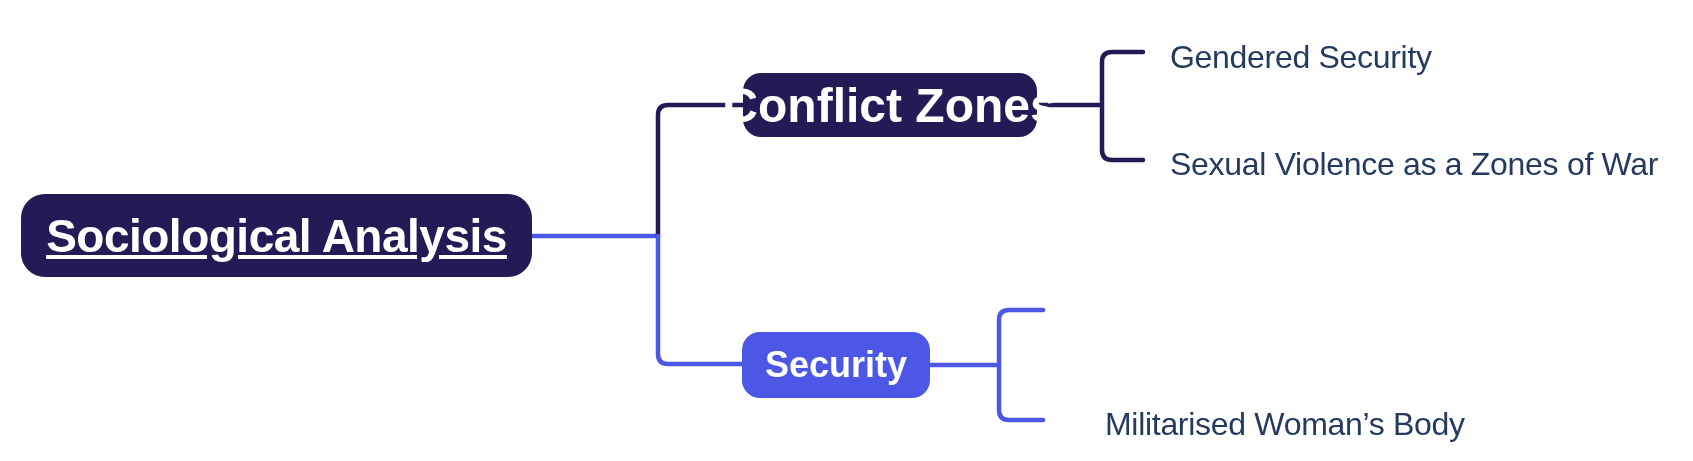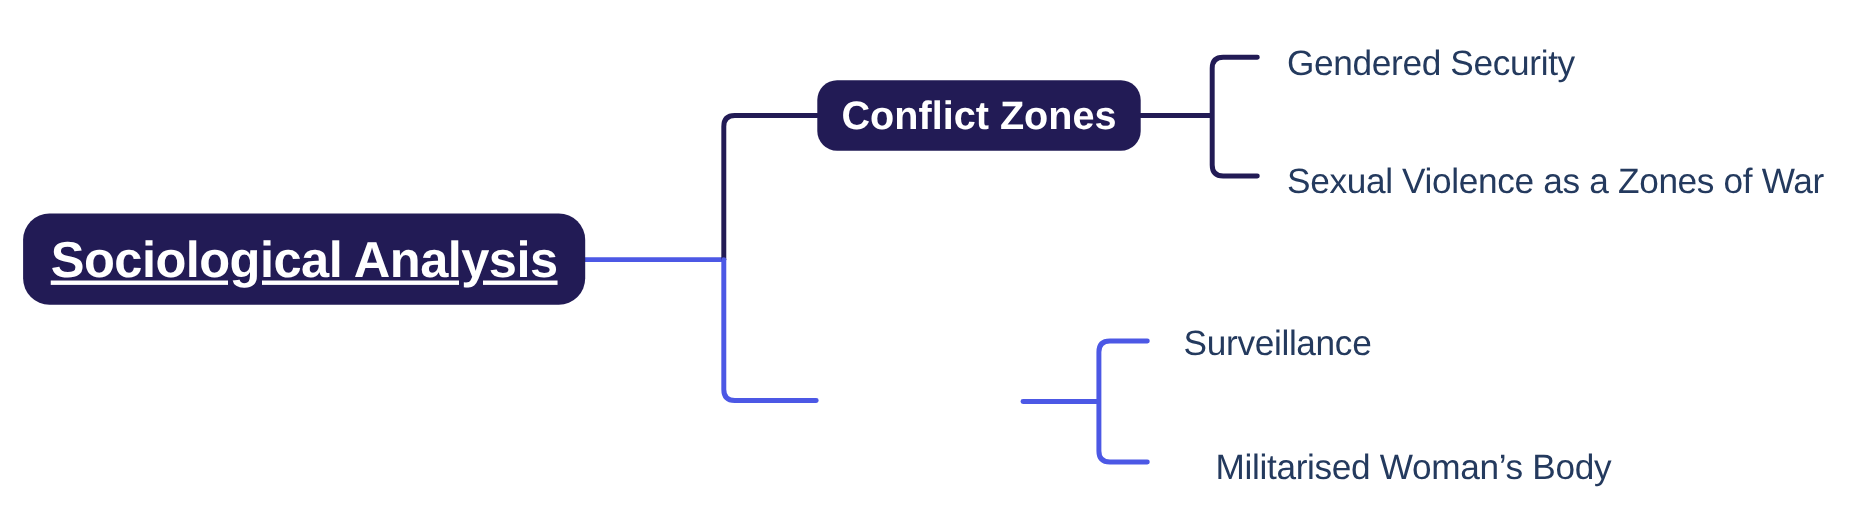--- a/index.html
+++ b/index.html
@@ -38,21 +38,21 @@
     cursor:default;
   }
   .node-navy{background:var(--navy);}
   .node-blue{background:var(--blue);}
   .node-root{
     left:21px;top:194px;width:511px;height:83px;
     border-radius:24px;font-size:46px;letter-spacing:-0.5px;text-decoration:underline;
   }
   .node-conflict{
     left:743px;top:73px;width:294px;height:64px;
-    border-radius:18px;font-size:36px;
+    border-radius:18px;font-size:48px;
   }
   .node-security{
     left:742px;top:332px;width:188px;height:66px;
     border-radius:18px;font-size:36px;
   }
   .leaf{
     position:absolute;
     height:44px;line-height:44px;
     font-size:32px;
     letter-spacing:-0.3px;
@@ -79,22 +79,24 @@
   </svg>
 
   <div class="node node-navy node-root">
     <span>Sociological Analysis</span>
   </div>
 
   <div class="node node-navy node-conflict">
     <span>Conflict Zones</span>
   </div>
 
+  <div class="node node-blue node-security">
+    <span>Security</span>
+  </div>
 
   <div class="leaf leaf-gendered">Gendered Security</div>
 
   <div class="leaf leaf-sexual">Sexual Violence as a Zones of War</div>
 
-  <div class="leaf leaf-surveillance">Surveillance</div>
 
   <div class="leaf leaf-militarised">Militarised Woman’s Body</div>
 
 </div>
 
 </body></html>

